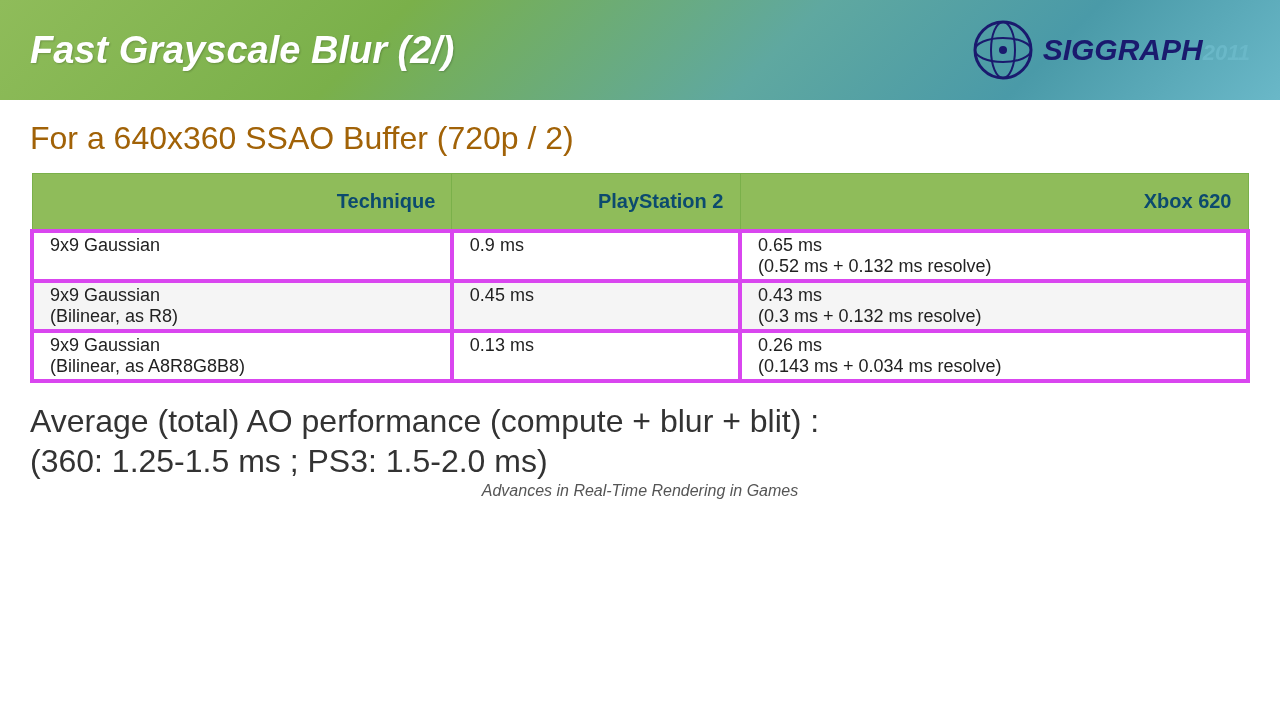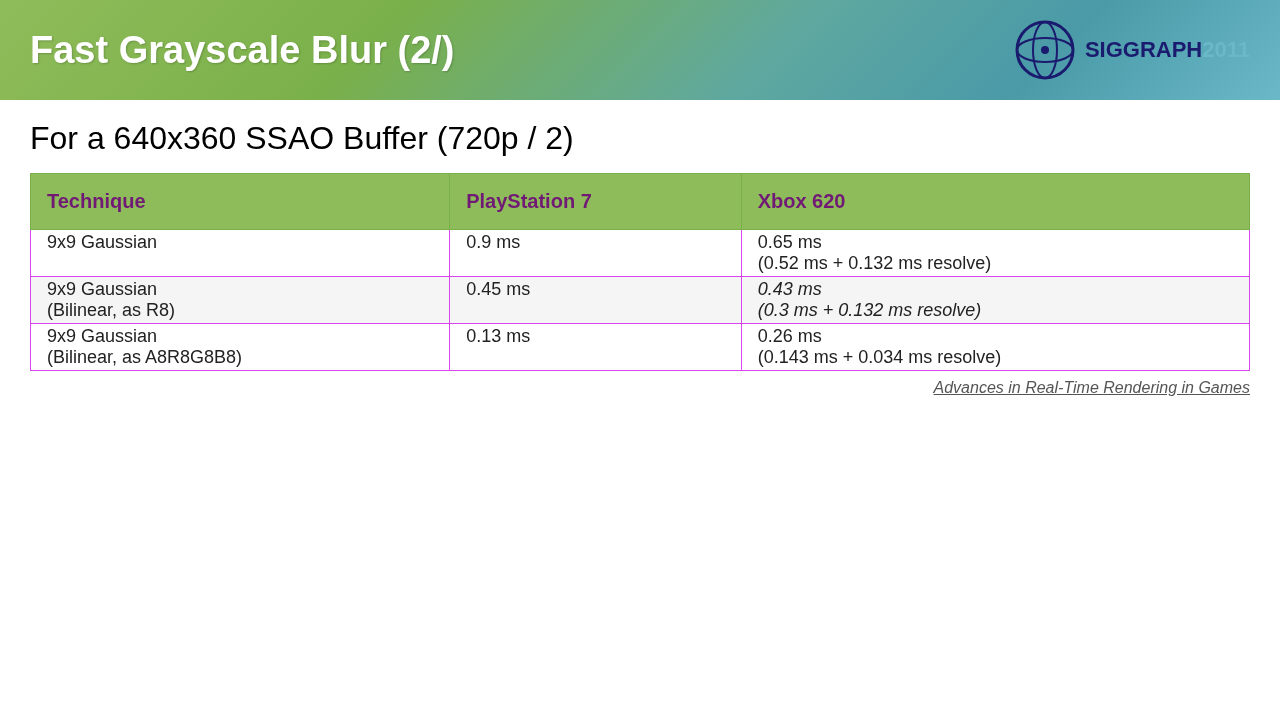--- a/index.html
+++ b/index.html
@@ -16,108 +16,108 @@
     
     .header {
       width: 100%;
       height: 100px;
       background: linear-gradient(135deg, #8fbc5a 0%, #7ab04a 30%, #5fa8a0 60%, #4a9aa8 80%, #6ab8c8 100%);
       display: flex;
       align-items: center;
       justify-content: space-between;
       padding: 0 30px;
       position: relative;
+      font-style: italic;
     }
 
     .header-title {
       color: #ffffff;
       font-size: 38px;
       font-weight: bold;
       text-shadow: 1px 1px 2px rgba(0,0,0,0.2);
     }
 
     
     .siggraph-logo {
       display: flex;
       align-items: center;
       gap: 8px;
     }
 
     .siggraph-text {
       color: #1a1a6e;
-      font-size: 22px;
+      font-size: 30px;
       font-weight: bold;
     }
 
     .siggraph-year {
       color: #6ab8c8;
       font-size: 22px;
       font-weight: bold;
     }
 
     
     .content {
       padding: 20px 30px 10px 30px;
     }
 
     .subtitle {
       font-size: 32px;
-      color: #000000;
+      color: #a16207;
       margin-bottom: 16px;
       font-weight: normal;
     }
 
     
     .data-table {
       width: 100%;
       border-collapse: collapse;
       border: 1px solid #ccc;
     }
 
     .data-table th {
       background-color: #8fbc5a;
-      color: #701a75;
+      color: #0c4a6e;
       font-size: 20px;
       font-weight: bold;
       padding: 16px 16px;
-      text-align: left;
+      text-align: right;
       border: 1px solid #7ab04a;
     }
 
     .data-table td {
       font-size: 18px;
       color: #222;
       padding: 2px 16px;
-      border: 1px solid #d946ef;
+      border: 4px solid #d946ef;
       vertical-align: top;
     }
 
     .data-table tr:nth-child(even) td {
       background-color: #f5f5f5;
     }
 
     .data-table tr:nth-child(odd) td {
       background-color: #ffffff;
     }
 
     
     .bottom-text {
       margin-top: 18px;
       font-size: 32px;
       color: #333;
       line-height: 1.25;
     }
 
     .footnote {
-      text-align: right;
-      margin-top: 8px;
+      text-align: center;
+      margin-top: 1px;
       font-size: 16px;
       color: #555;
       font-style: italic;
-      text-decoration: underline;
     }
   </style>
 </head>
 <body>
 
 <div class="header">
   <span class="header-title">Fast Grayscale Blur (2/)</span>
   <div class="siggraph-logo">
 
     <svg width="64" height="64" viewBox="0 0 64 64">
@@ -133,44 +133,46 @@
 </div>
 
 <div class="content">
 
   <div class="subtitle">For a 640x360 SSAO Buffer (720p / 2)</div>
 
   <table class="data-table">
     <thead>
       <tr>
         <th>Technique</th>
-        <th>PlayStation 7</th>
+        <th>PlayStation 2</th>
         <th>Xbox 620</th>
       </tr>
     </thead>
     <tbody id="table-body">
     <tr>
           <td style="white-space: pre-line;">9x9 Gaussian</td>
           <td>0.9 ms</td>
           <td style="white-space: pre-line;">0.65 ms
 (0.52 ms + 0.132 ms resolve)</td>
         </tr>
         <tr>
           <td style="white-space: pre-line;">9x9 Gaussian
 (Bilinear, as R8)</td>
           <td>0.45 ms</td>
-          <td style="white-space: pre-line; font-style: italic;">0.43 ms
+          <td style="white-space: pre-line;">0.43 ms
 (0.3 ms + 0.132 ms resolve)</td>
         </tr>
         <tr>
           <td style="white-space: pre-line;">9x9 Gaussian
 (Bilinear, as A8R8G8B8)</td>
           <td>0.13 ms</td>
           <td style="white-space: pre-line;">0.26 ms
 (0.143 ms + 0.034 ms resolve)</td>
         </tr>
       </tbody>
   </table>
 
+  <div class="bottom-text" id="bottom-text-el" style="white-space: pre-line;">Average (total) AO performance (compute + blur + blit) :
+(360: 1.25-1.5 ms ; PS3: 1.5-2.0 ms)</div>
 
   <div class="footnote">Advances in Real-Time Rendering in Games</div>
 
 </div>
 
 </body></html>

